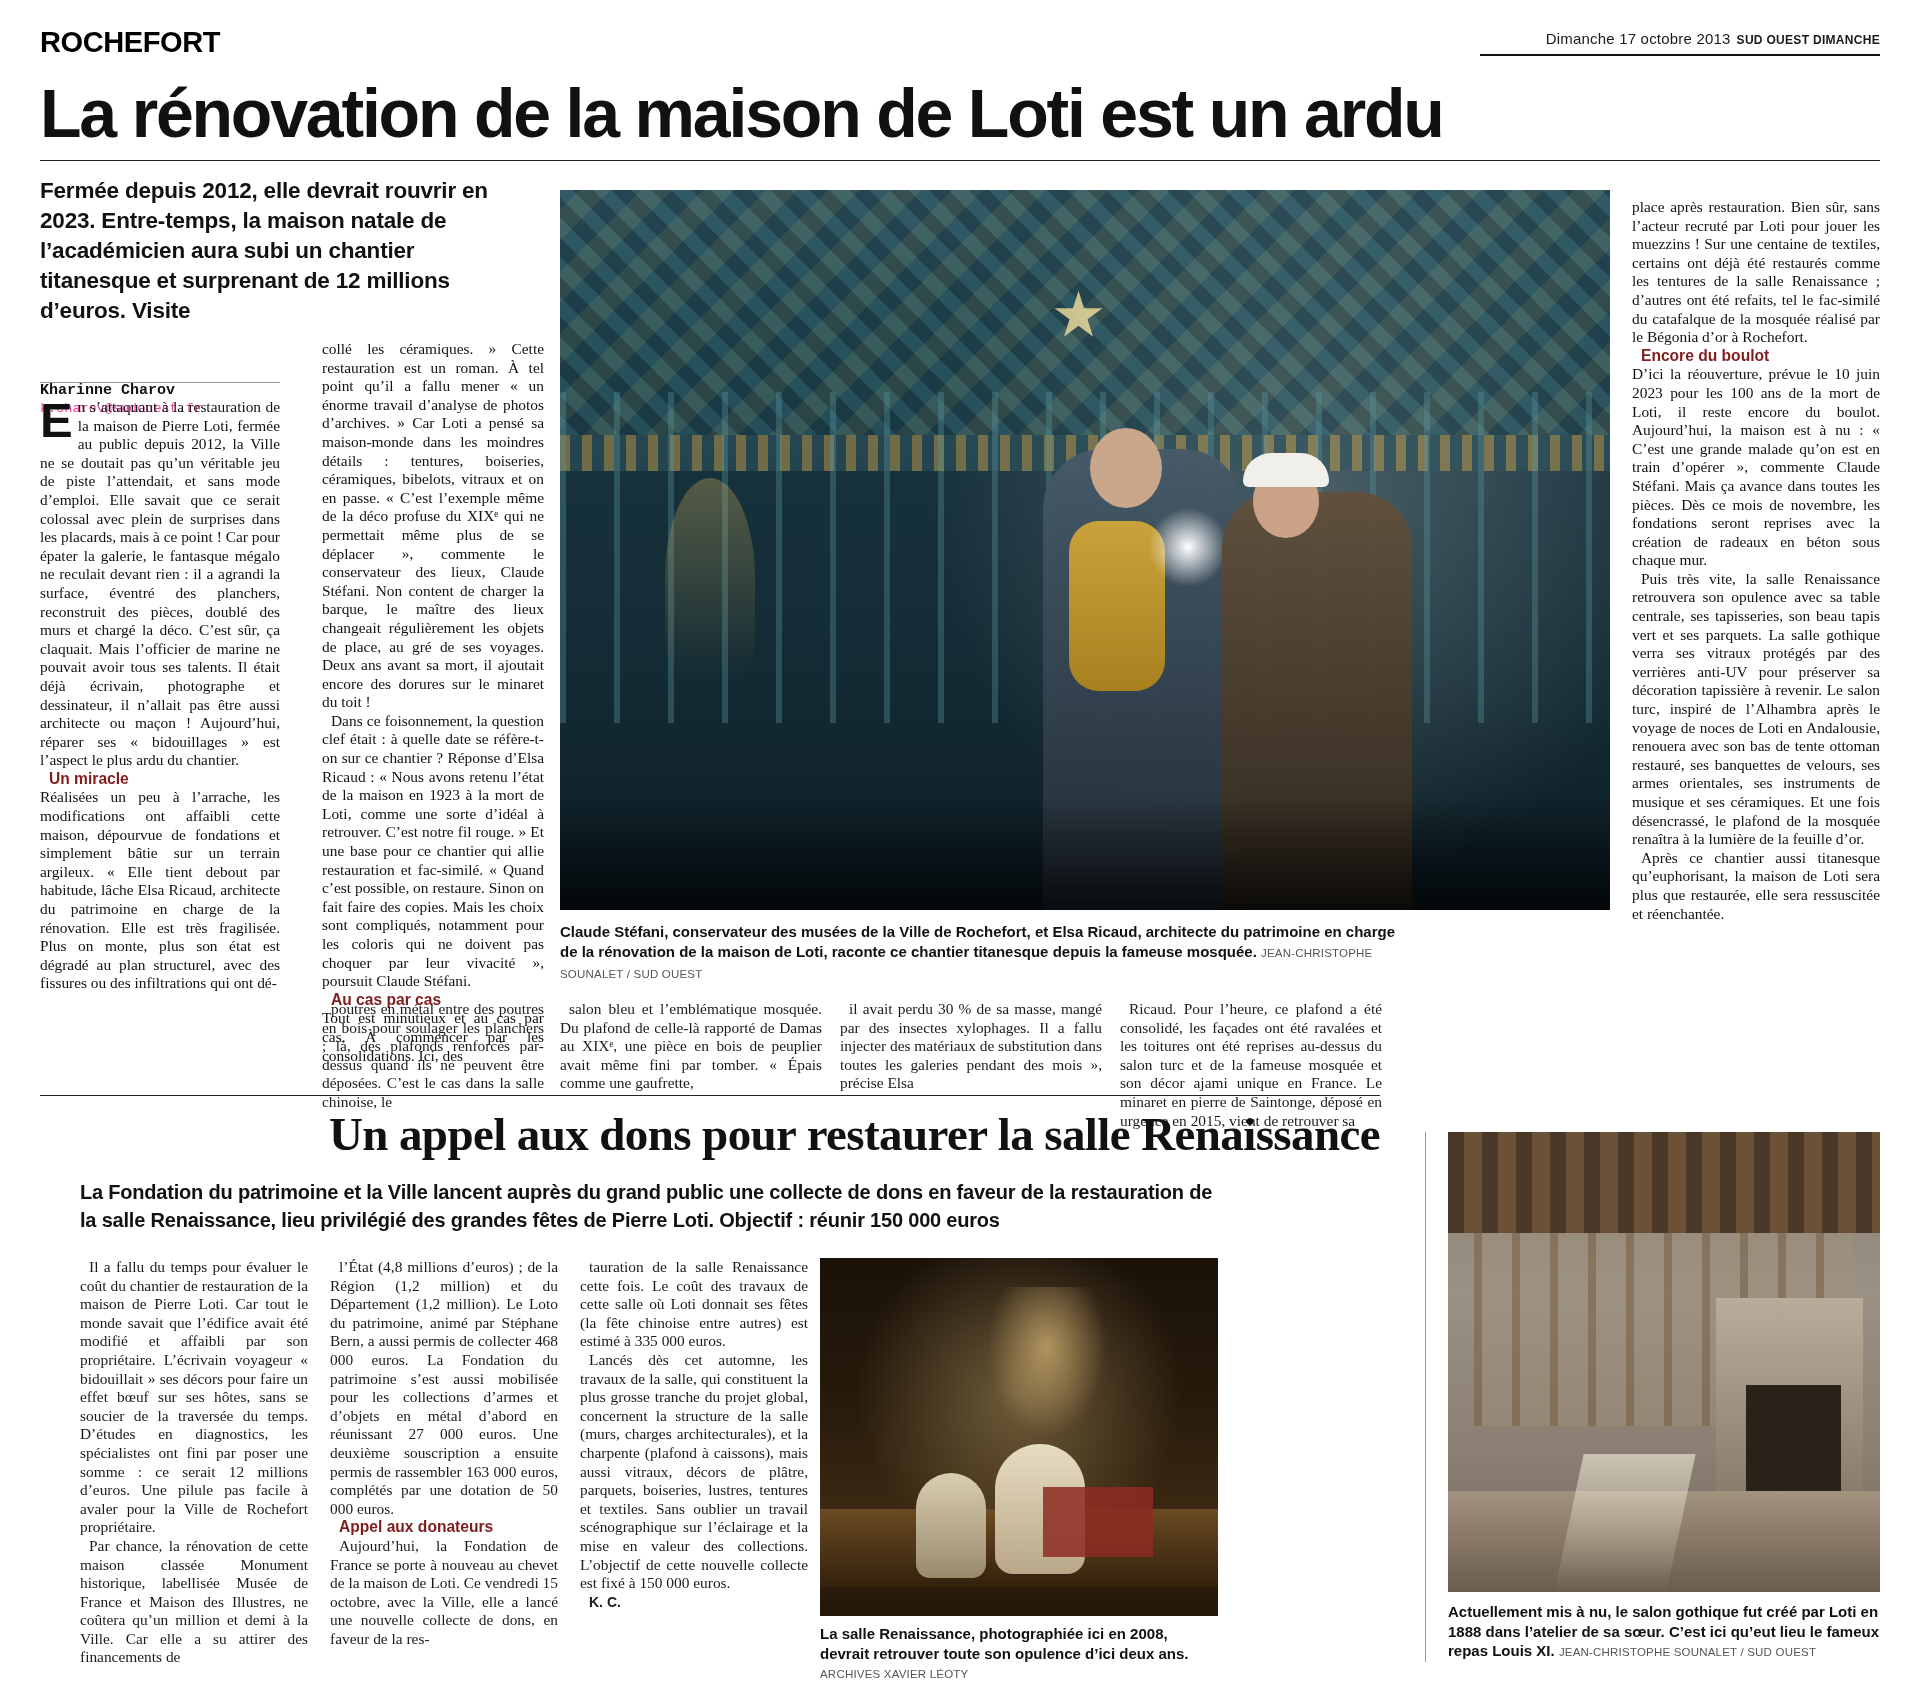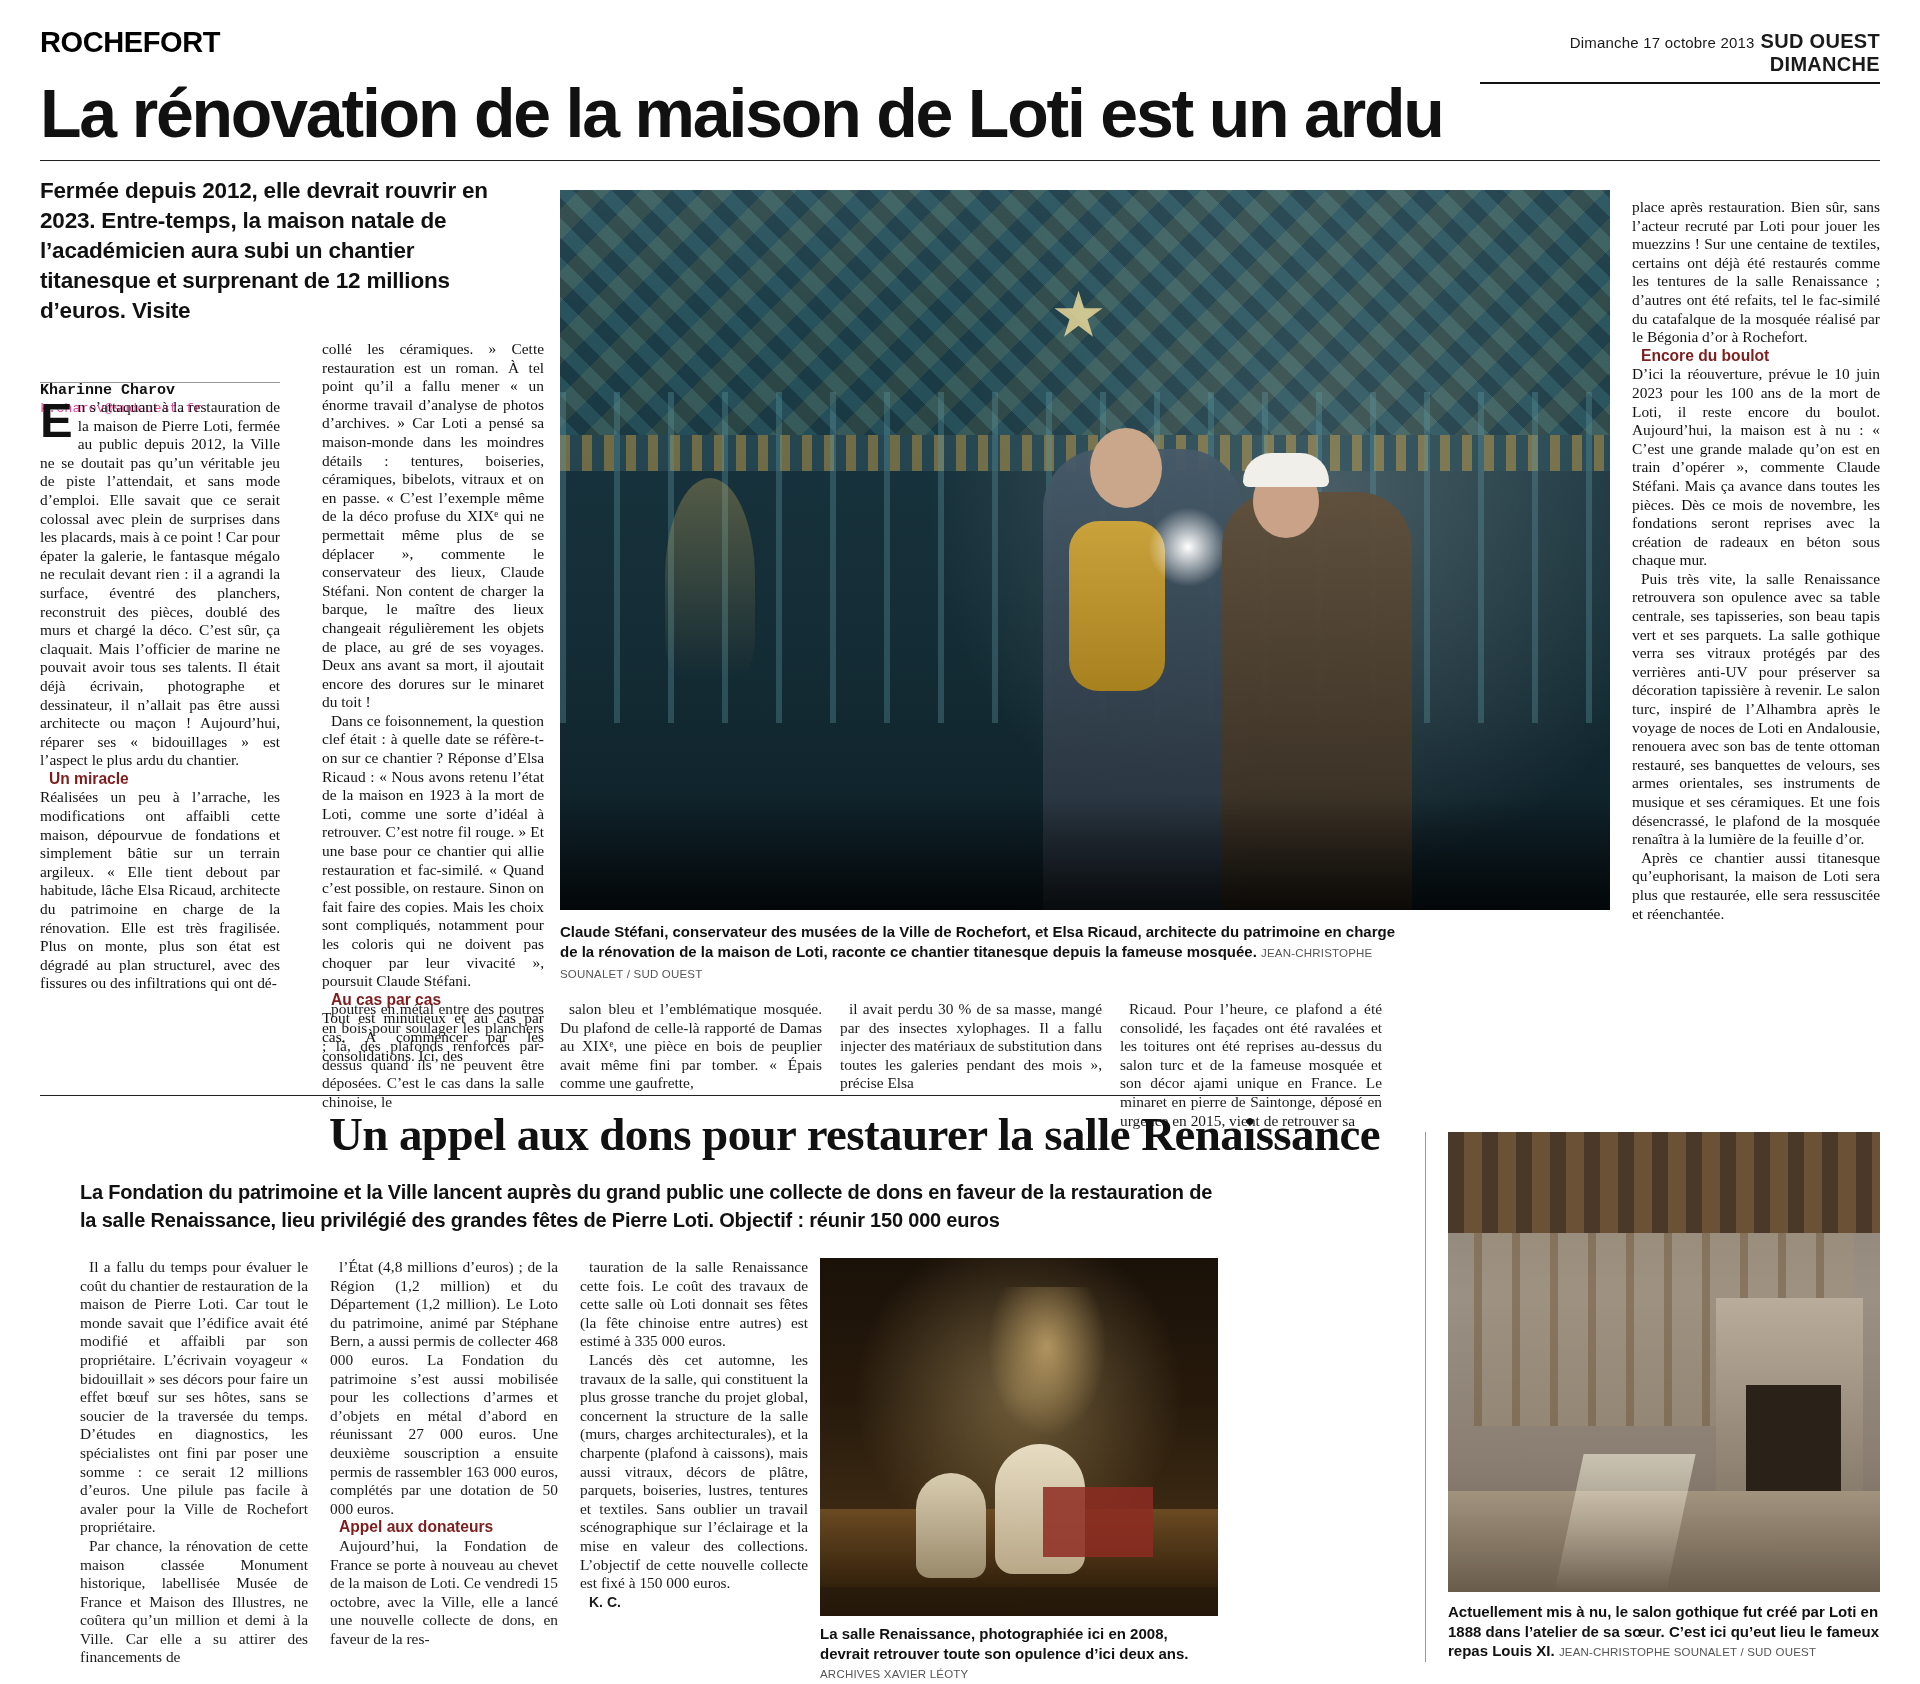--- a/index.html
+++ b/index.html
@@ -23,21 +23,21 @@
     width:400px; text-align:right;
     border-bottom:2px solid #111;
     padding-bottom:6px;
   }
   .masthead .date{
     font-family:"Liberation Sans", sans-serif;
     font-size:15px; letter-spacing:.2px;
   }
   .masthead .brand{
     font-family:"Liberation Sans", sans-serif;
-    font-weight:bold; font-size:20px; letter-spacing:.3px;
+    font-weight:bold; font-size:12px; letter-spacing:.3px;
     margin-left:6px;
   }
 
   .section-label{
     position:absolute; left:0; top:16px;
     font-family:"Liberation Sans", sans-serif;
     font-weight:bold; font-size:29px; letter-spacing:-0.4px;
     color:#000000;
   }
 

